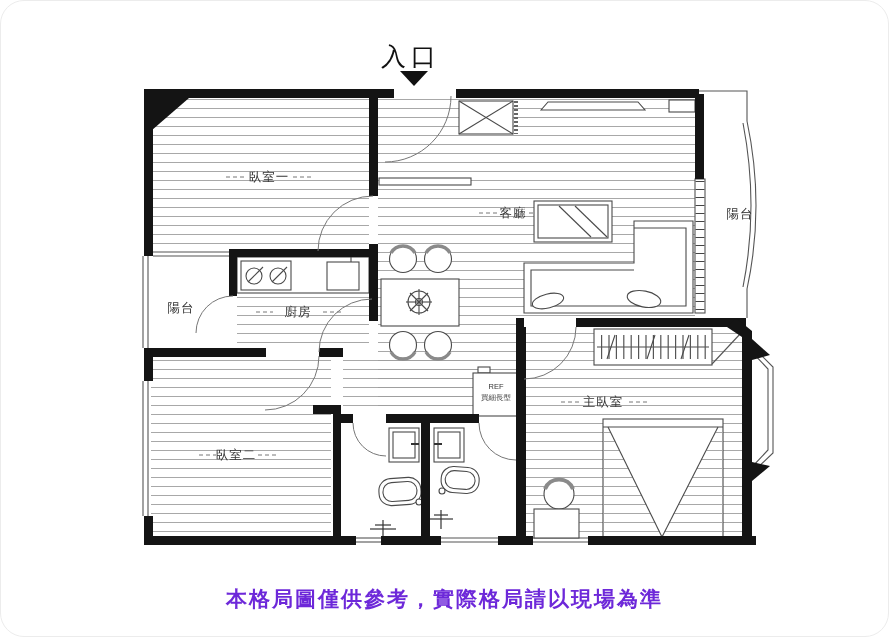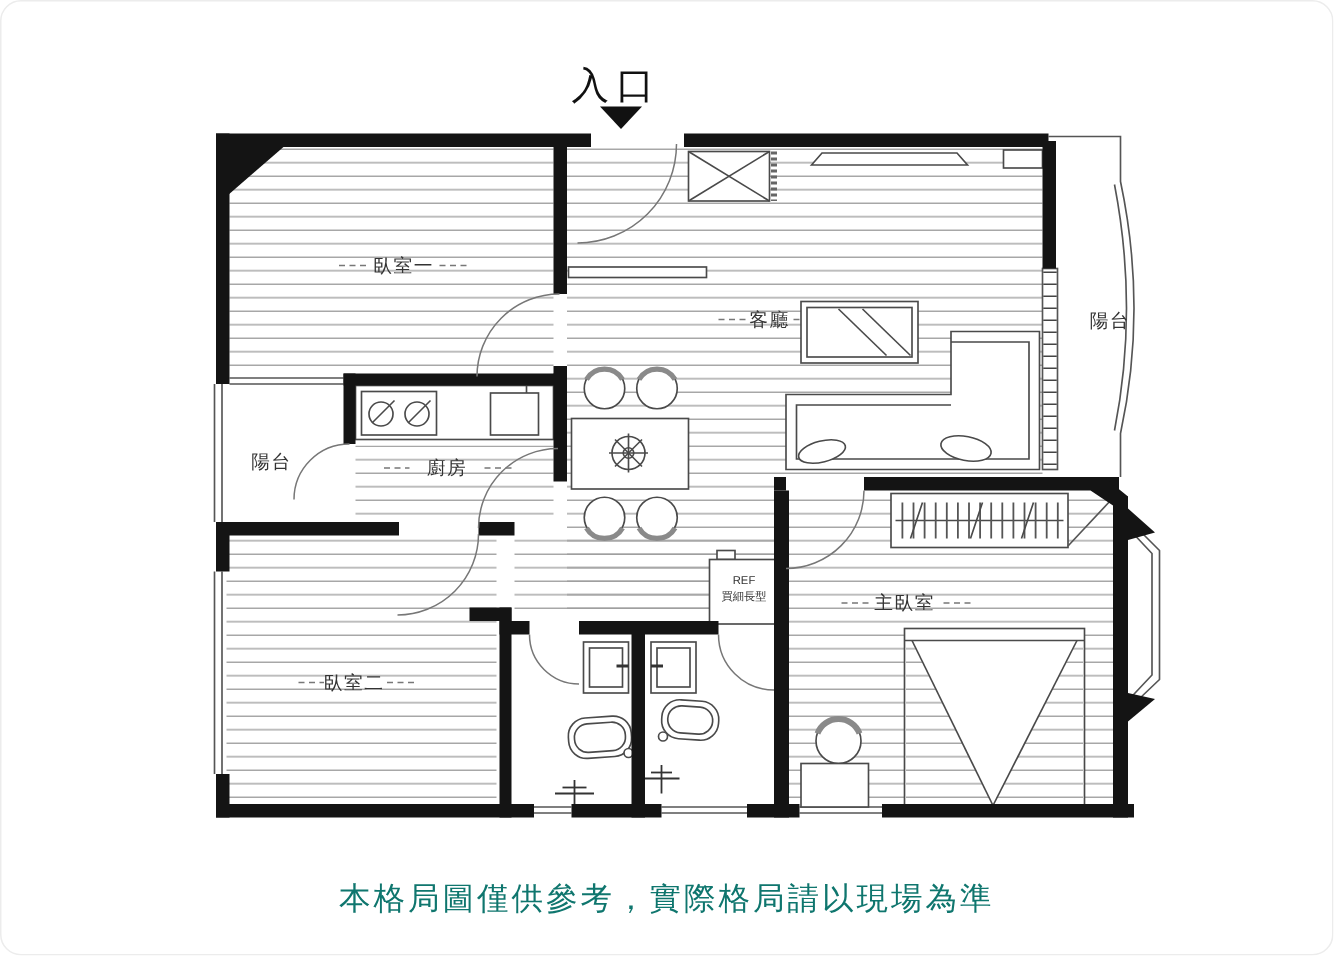--- a/index.html
+++ b/index.html
@@ -1,22 +1,22 @@
 <!DOCTYPE html>
 <html><head>
 <meta charset="utf-8">
 <style>
   html,body{margin:0;padding:0;background:#fff;}
   .canvas{position:relative;width:889px;height:637px;background:#ffffff;overflow:hidden;
-          border:1px solid #ececec;border-radius:14px;box-sizing:border-box;
+          border:1px solid #ececec;border-radius:24px;box-sizing:border-box;
           font-family:"Liberation Sans",sans-serif;}
   svg{position:absolute;left:0;top:0;}
   .rm{font-size:12.5px;letter-spacing:1px;}
   .caption{position:absolute;left:0;top:584px;width:100%;text-align:center;
-           font-size:21px;font-weight:400;color:#0f766e;letter-spacing:2px;}
+           font-size:21px;font-weight:700;color:#6d28d9;letter-spacing:2px;}
   .thin{stroke:#555;stroke-width:1.1;fill:none;}
   .fix{stroke:#4a4a4a;stroke-width:1.1;fill:#ffffff;}
   .fixn{stroke:#4a4a4a;stroke-width:1.1;fill:none;}
   .arc{stroke:#777;stroke-width:1;fill:none;}
   .dash{stroke:#777;stroke-width:1;stroke-dasharray:4 3;fill:none;}
 </style>
 </head>
 <body>
 
 <div class="canvas">

